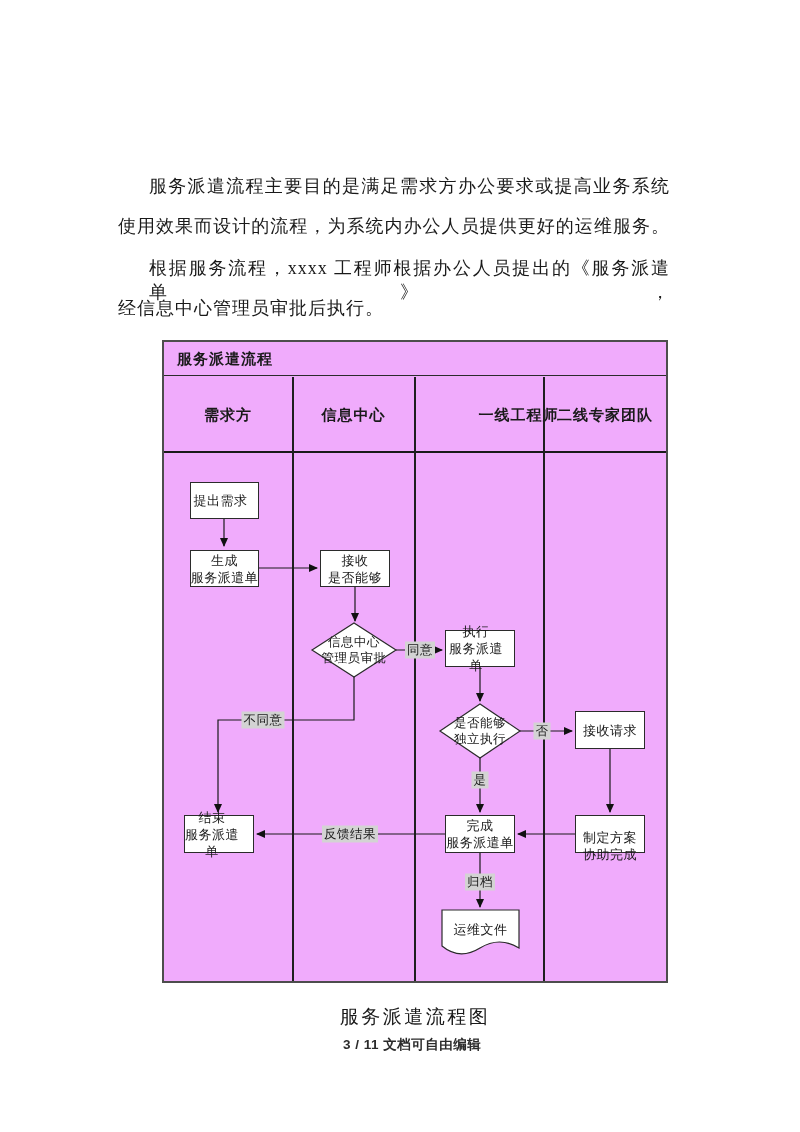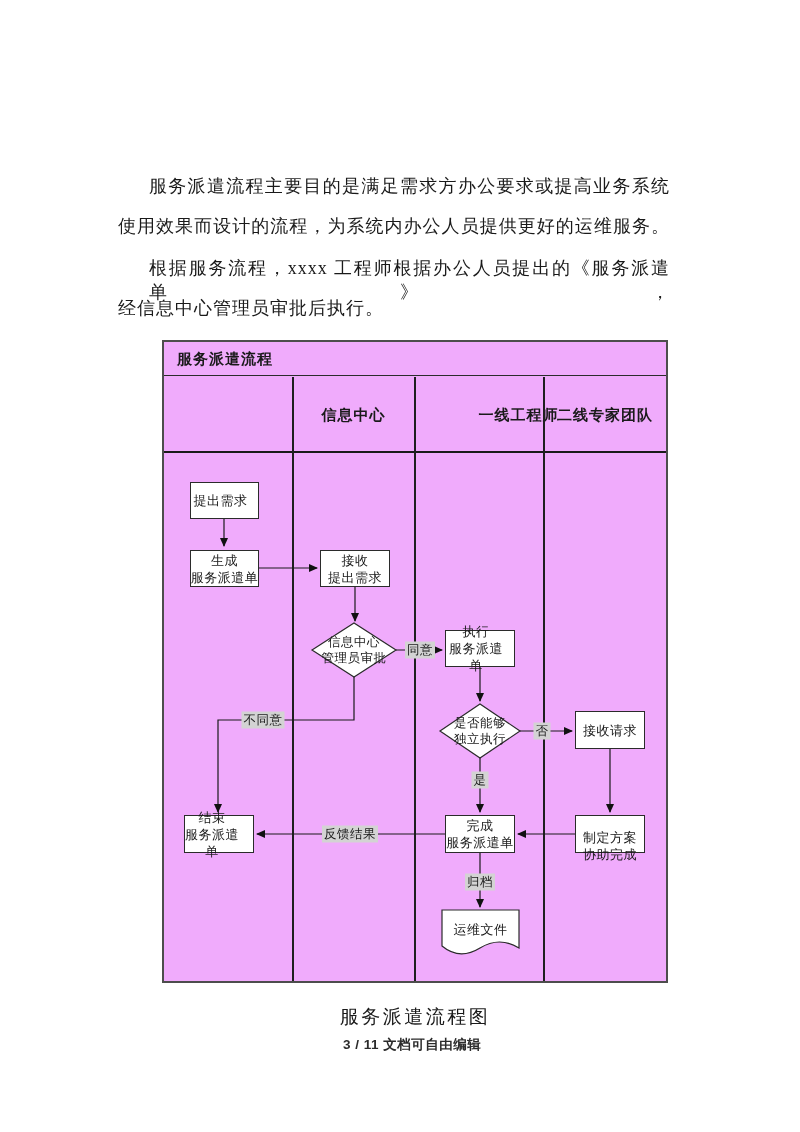--- a/index.html
+++ b/index.html
@@ -121,20 +121,21 @@
   <div class="doc-line fill indent" style="top:174px;">服务派遣流程主要目的是满足需求方办公要求或提高业务系统</div>
   <div class="doc-line fill" style="top:214px;">使用效果而设计的流程，为系统内办公人员提供更好的运维服务。</div>
   <div class="doc-line" style="top:296px;">经信息中心管理员审批后执行。</div>
   <div class="doc-line fill indent" style="top:256px;">根据服务流程，xxxx 工程师根据办公人员提出的《服务派遣单》，</div>
 
   <div class="chart">
 
     <div class="chart-title-row">服务派遣流程</div>
 
     <div class="chart-header-row">
+      <div class="lane-header" style="left:0;   width:128px;">需求方</div>
       <div class="lane-header" style="left:128px; width:123px;">信息中心</div>
       <div class="lane-header" style="left:251px; width:129px;margin-left:39px;">一线工程师</div>
       <div class="lane-header" style="left:380px; width:122px;">二线专家团队</div>
     </div>
 
     <div class="lane-line" style="left:128px;"></div>
     <div class="lane-line" style="left:250px;"></div>
     <div class="lane-line" style="left:379px;"></div>
 
     <div class="node-box" style="left:26px;  top:140px; width:69px; height:37px;"></div>
@@ -170,21 +171,21 @@
         <polygon points="148,308 190,281 232,308 190,335"></polygon>
         <polygon points="276,389 316,362 356,389 316,416"></polygon>
         <path d="M278,568 L355,568 L355,606 C342,598 329,598 316,606 C303,614 290,614 278,604 Z"></path>
       </g>
     </svg>
 
     <div class="node-label" style="left:26px;  top:140px; width:61px; height:37px;">提出需求</div>
     <div class="node-label" style="left:26px;  top:208px; width:69px; height:37px;">生成
 服务派遣单</div>
     <div class="node-label" style="left:156px; top:208px; width:70px; height:37px;">接收
-提出需求</div>
+是否能够</div>
     <div class="node-label small" style="left:148px; top:282px; width:84px; height:52px;">信息中心
 管理员审批</div>
     <div class="node-label" style="left:281px; top:288px; width:62px; height:37px;">执行
 服务派遣单</div>
     <div class="node-label small" style="left:276px; top:363px; width:80px; height:52px;">是否能够
 独立执行</div>
     <div class="node-label" style="left:411px; top:369px; width:70px; height:38px;">接收请求</div>
     <div class="node-label" style="left:281px; top:473px; width:70px; height:38px;">完成
 服务派遣单</div>
     <div class="node-label" style="left:411px; top:485px; width:70px; height:38px;">制定方案

